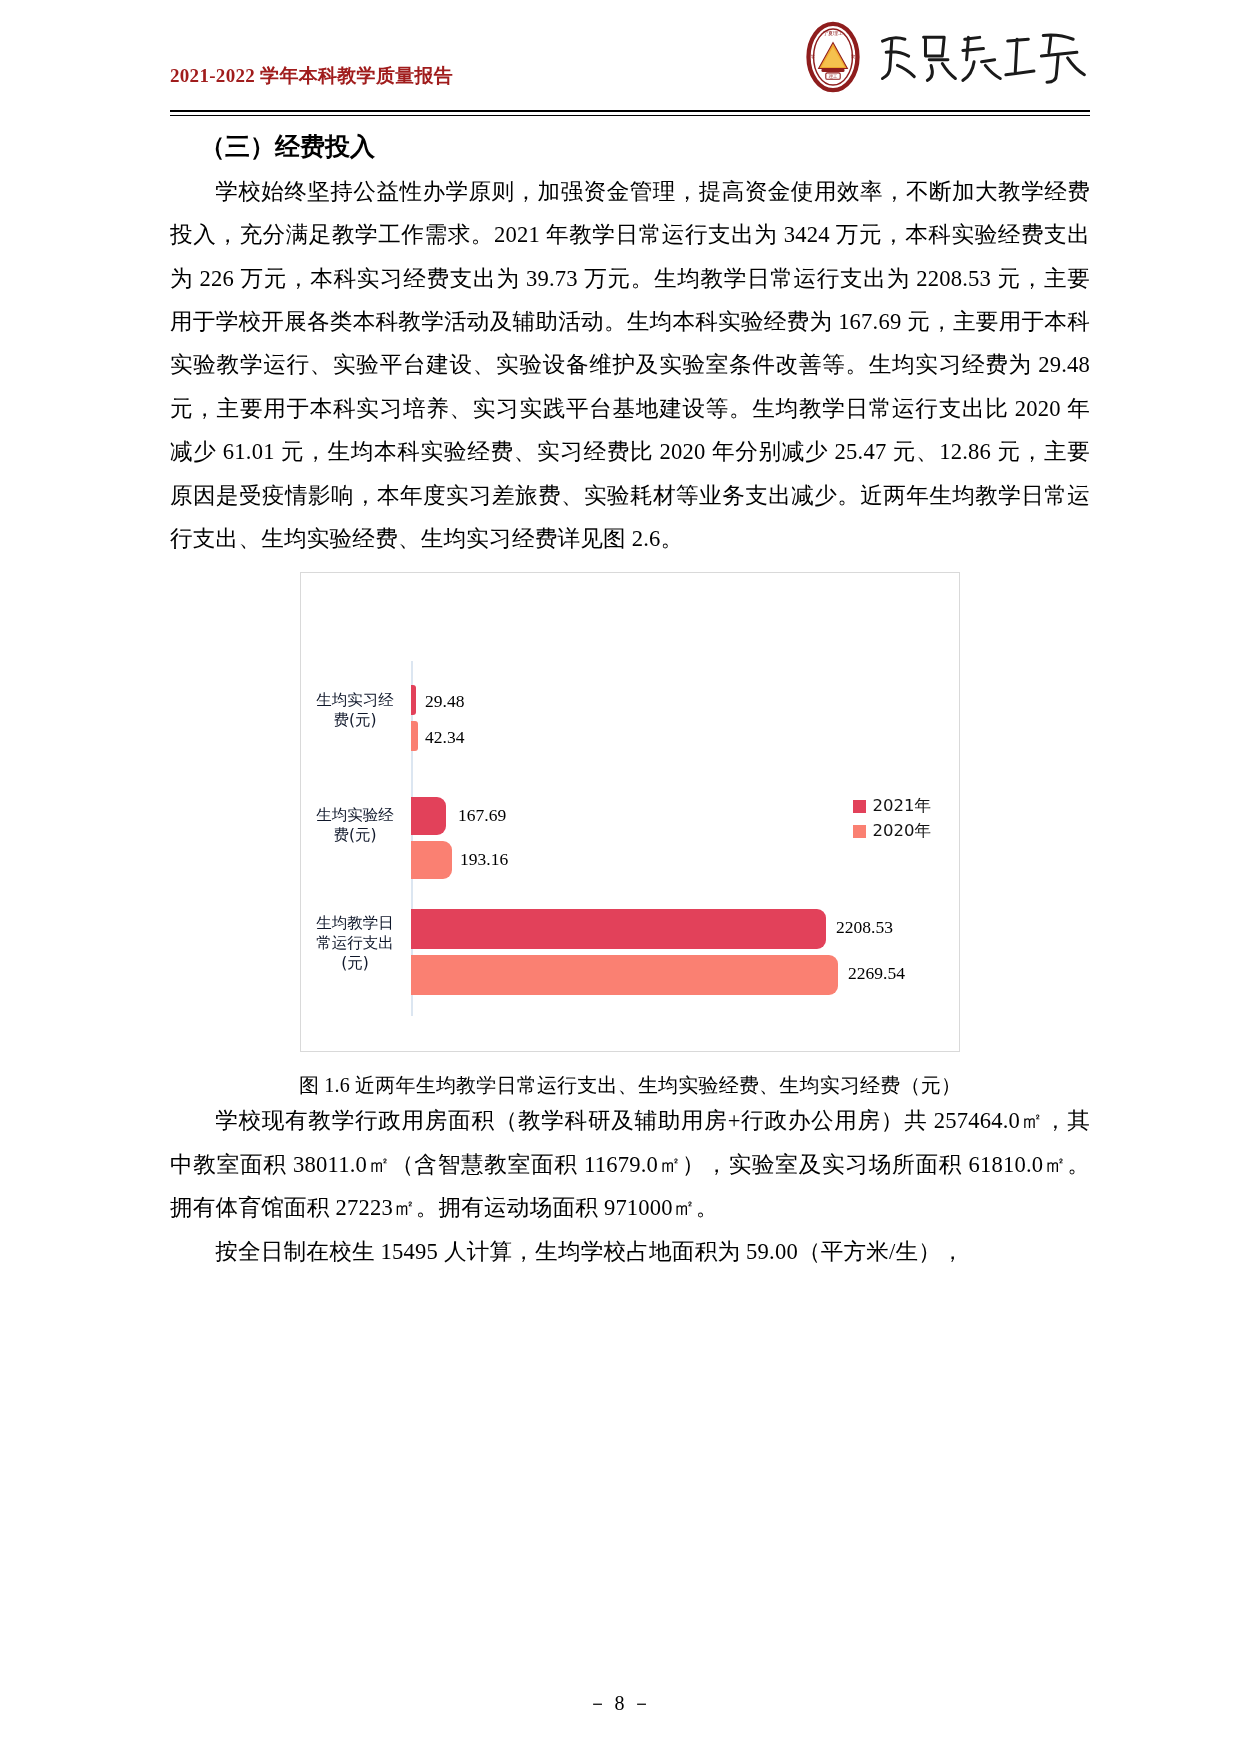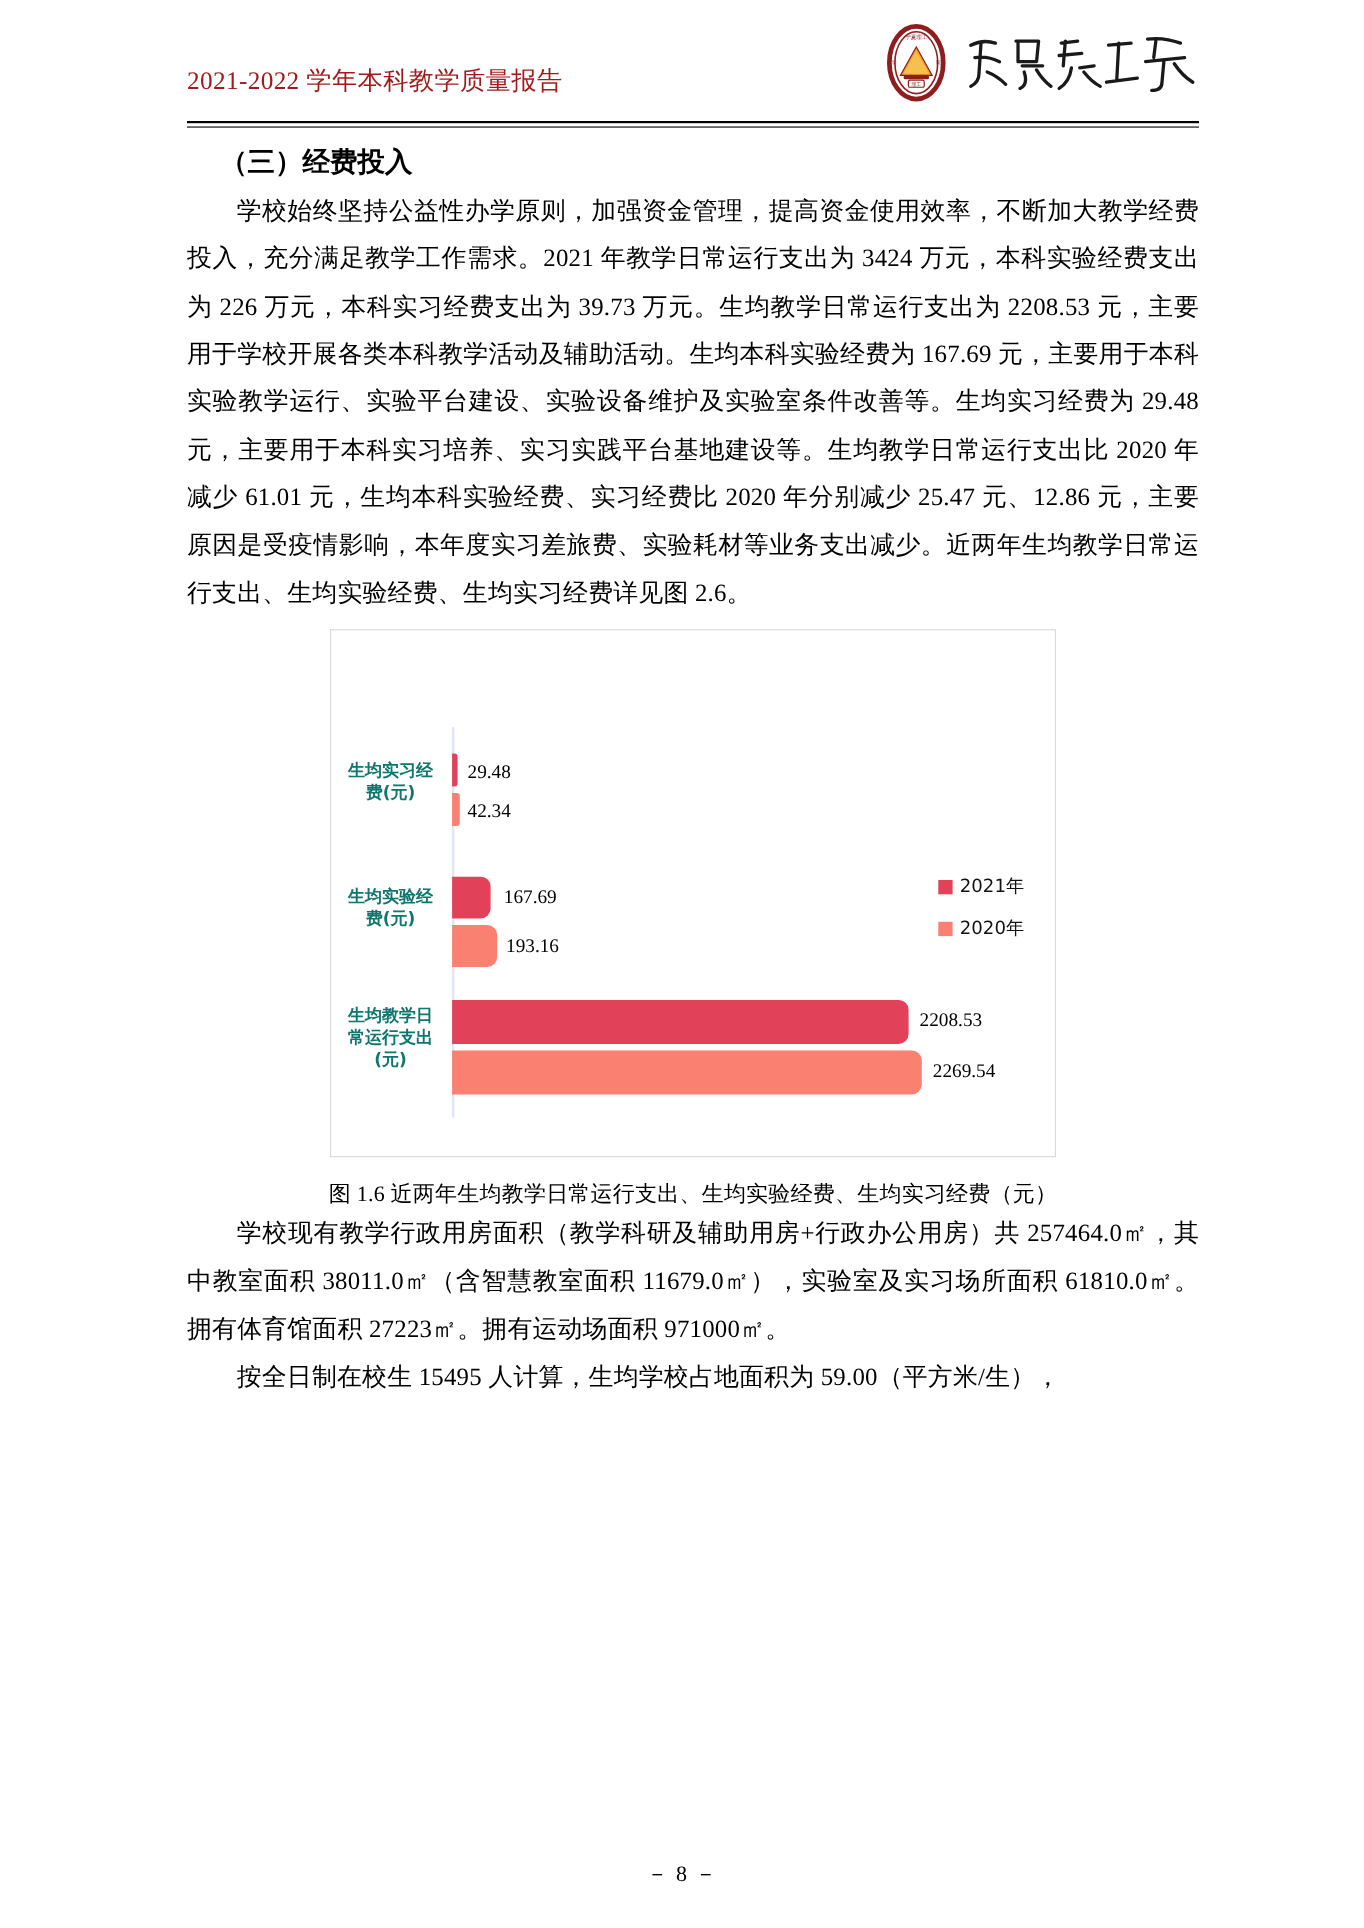--- a/index.html
+++ b/index.html
@@ -31,22 +31,22 @@
     height: 110px;
   }
   .header-inner {
     display: flex;
     align-items: flex-end;
     justify-content: space-between;
     height: 95px;
   }
   .header-title {
     font-family: "Liberation Serif", "DejaVu Serif", serif;
-    font-size: 23px;
-    font-weight: normal;
+    font-size: 19px;
+    font-weight: bold;
     color: #a01c1c;
     letter-spacing: 0.3px;
     padding-bottom: 6px;
     white-space: nowrap;
   }
   .logo-wrap {
     display: flex;
     align-items: center;
     gap: 6px;
     padding-bottom: 2px;
@@ -121,22 +121,22 @@
     background: #dce6f1;
   }
   .cat-label {
     position: absolute;
     left: 2px;
     width: 104px;
     text-align: center;
     font-family: "DejaVu Sans", "Liberation Sans", sans-serif;
     font-size: 15.5px;
     line-height: 20px;
-    color: #0f766e;
-    font-weight: 700;
+    color: #0f172a;
+    font-weight: 400;
   }
   .bar {
     position: absolute;
     left: 110px;
     border-radius: 0 9px 9px 0;
   }
   .bar.small { border-radius: 0 3px 3px 0; }
   .bar-value {
     position: absolute;
     font-family: Liberation Serif, serif;
@@ -144,21 +144,21 @@
     color: #000;
     white-space: nowrap;
     line-height: 1;
   }
   .legend {
     position: absolute;
     right: 28px;
     top: 222px;
     display: flex;
     flex-direction: column;
-    gap: 16px;
+    gap: 3px;
   }
   .legend-row {
     display: flex;
     align-items: center;
     gap: 7px;
   }
   .legend-swatch {
     width: 13px;
     height: 13px;
     flex: 0 0 auto;

